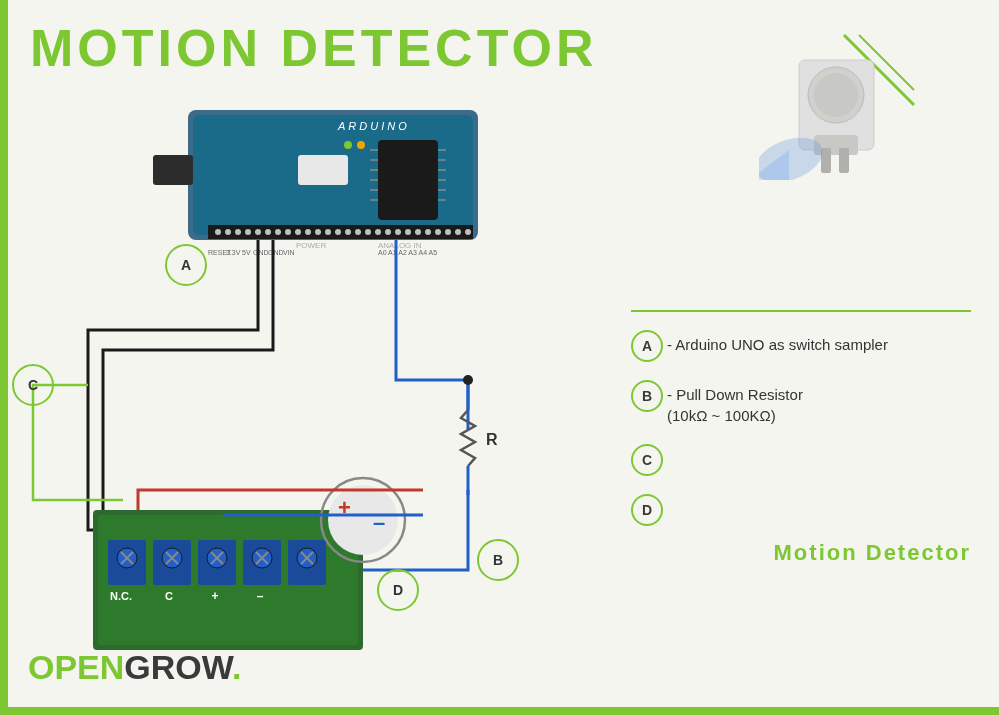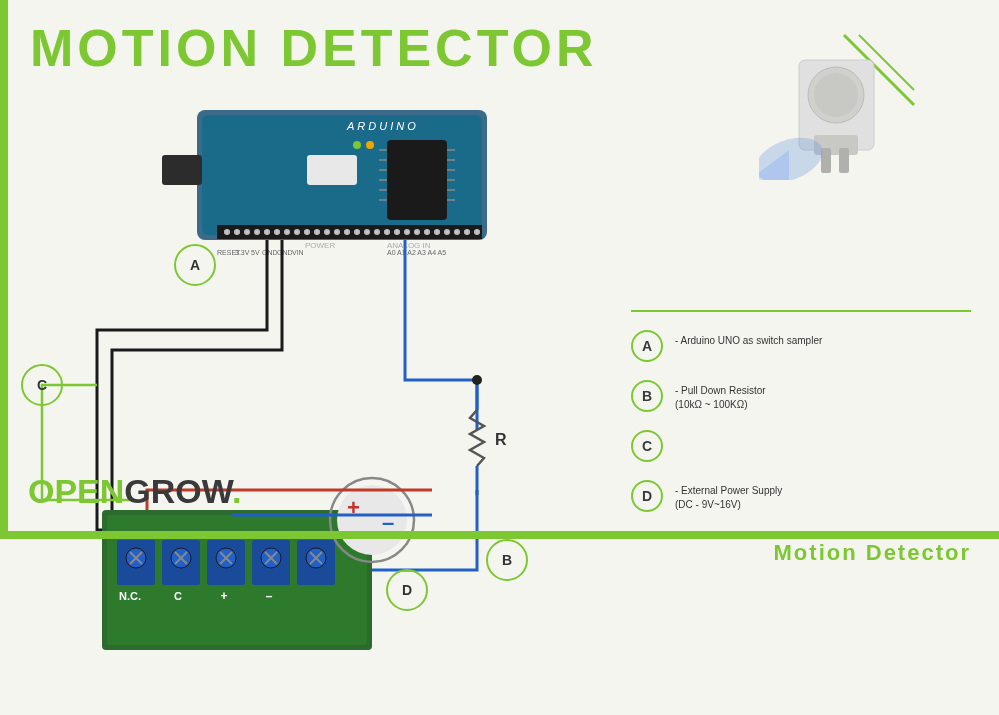--- a/index.html
+++ b/index.html
@@ -7,21 +7,21 @@
       width: 999px;
       height: 715px;
       background: #f5f5f0;
       font-family: Arial, sans-serif;
       overflow: hidden;
       position: relative;
     }
 
     .page-container {
       width: 999px;
-      height: 539px;
+      height: 715px;
       background: #f5f5f0;
       position: relative;
     }
 
     
     .title-area {
       position: absolute;
       top: 22px;
       left: 30px;
     }
@@ -74,22 +74,22 @@
       align-items: center;
       justify-content: center;
       font-size: 14px;
       font-weight: 700;
       color: #3a3a3a;
       flex-shrink: 0;
       background: #f5f5f0;
     }
 
     .legend-text {
-      margin-left: 12px;
-      font-size: 10px;
+      margin-left: 4px;
+      font-size: 15px;
       color: #333;
       line-height: 1.4;
       padding-top: 4px;
     }
 
     
     .pir-body {
       position: absolute;
       top: 30px;
       right: 80px;
@@ -117,21 +117,21 @@
     }
 
     .logo-dot {
       color: #7dc832;
     }
 
     
     .diagram-area {
       position: absolute;
       top: 100px;
-      left: 17px;
+      left: 8px;
       width: 630px;
       height: 560px;
     }
 
     
     .bottom-border {
       position: absolute;
       bottom: 0;
       left: 0;
       right: 0;
@@ -352,21 +352,20 @@
       <div class="legend-circle">B</div>
       <div class="legend-text">- Pull Down Resistor<br>(10kΩ ~ 100KΩ)</div>
     </div>
 
     <div class="legend-item">
       <div class="legend-circle">C</div>
     </div>
 
     <div class="legend-item">
       <div class="legend-circle">D</div>
-      <div class="legend-text">- External Power Supply<br>(DC  -  9V~16V)</div>
     </div>
   </div>
 
   <div style="position:absolute; right:28px; top:540px; font-size:22px; font-weight:700; color:#7dc832; font-family:'Arial Black',Arial,sans-serif; letter-spacing:2px;">Motion Detector</div>
 
   <div class="logo-area">
     <span class="logo-text">
       <span class="logo-open">OPEN</span><span class="logo-grow">GROW</span><span class="logo-dot">.</span>
     </span>
   </div>

